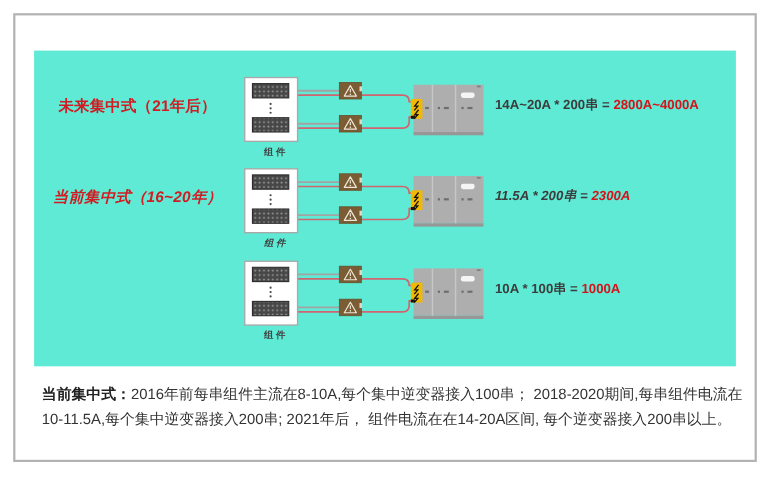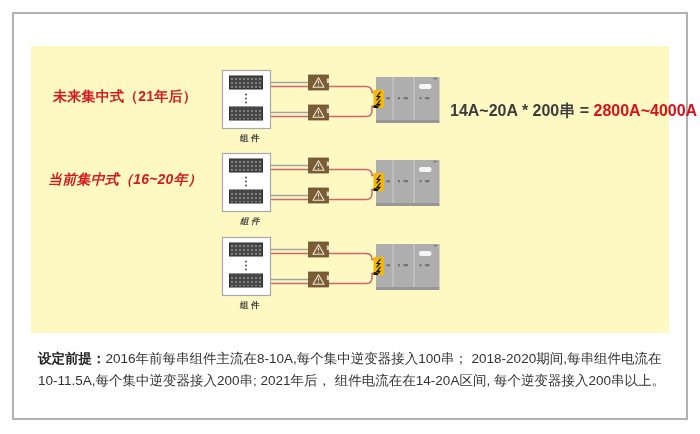--- a/index.html
+++ b/index.html
@@ -7,35 +7,35 @@
   body {
     width:700px; height:434px; position:relative; overflow:hidden;
     font-family:"Liberation Sans","DejaVu Sans",sans-serif;
   }
   .frame {
     position:absolute; left:12px; top:12px; width:672px; height:404px;
     border:2px solid #b2b2b2; background:#ffffff;
   }
   .panel {
     position:absolute; left:17px; top:32px; width:638px; height:287px;
-    background:#fef9c3;
+    background:#5eead4;
   }
   .row { position:relative; height:80px; width:100%; }
   .row.r1 { margin-top:19px; }
   .row.r2 { margin-top:3px;font-style:italic; }
   .row.r3 { margin-top:4px; }
   .era-label {
     position:absolute; left:0; top:23px; width:188px; text-align:center;
     font-size:14px; font-weight:bold; color:#d01c22; letter-spacing:0.2px;
     white-space:nowrap;
   }
   .diagram { position:absolute; left:179px; top:0; }
   .calc {
-    position:absolute; left:419px; top:36px; white-space:nowrap;
-    font-size:16px; font-weight:bold; color:#3c3c3c;
+    position:absolute; left:419px; top:22px; white-space:nowrap;
+    font-size:12px; font-weight:bold; color:#3c3c3c;
   }
   .calc .result { color:#d6121a; }
   .footnote {
     position:absolute; left:24px; top:334px; width:640px;
     font-size:13.5px; line-height:21.5px; color:#333333;
   }
   .footnote .lead { font-weight:bold; color:#222222; }
   svg text.mod-label {
     font-family:"Liberation Sans","DejaVu Sans",sans-serif;
     font-size:8.5px; font-weight:600; fill:#3f3f3f; letter-spacing:2.5px;
@@ -163,20 +163,21 @@
           <rect x="209.5" y="32.2" width="2" height="2" fill="#6e6e6e"></rect>
           <rect x="215" y="32.2" width="4.5" height="2" fill="#6e6e6e"></rect>
           <g>
             <rect x="163.5" y="25" width="10.5" height="18" fill="#f3b800"></rect>
             <path d="M170.5 27 L167 31.5 L169.8 31.5 L166.6 35.4" fill="none" stroke="#151515" stroke-width="1.2"></path>
             <path d="M170.5 34.8 L167 39.3 L169.8 39.3 L166.6 43" fill="none" stroke="#151515" stroke-width="1.2"></path>
             <rect x="163.5" y="40.2" width="3.8" height="2.8" fill="#151515"></rect>
           </g>
         </g>
       </svg>
+      <div class="calc"><span>11.5A * 200串 = </span><span class="result">2300A</span></div>
     </div>
 
     <div class="row r3">
       <svg class="diagram" width="230" height="80" viewBox="0 0 230 80">
         <defs>
           <pattern id="g2" width="4" height="4" patternUnits="userSpaceOnUse">
             <rect width="4" height="4" fill="#474747"></rect>
               <circle cx="2" cy="2" r="0.9" fill="#9b9b9b"></circle>
           </pattern>
         </defs>
@@ -224,18 +225,19 @@
           <rect x="209.5" y="32.2" width="2" height="2" fill="#6e6e6e"></rect>
           <rect x="215" y="32.2" width="4.5" height="2" fill="#6e6e6e"></rect>
           <g>
             <rect x="163.5" y="25" width="10.5" height="18" fill="#f3b800"></rect>
             <path d="M170.5 27 L167 31.5 L169.8 31.5 L166.6 35.4" fill="none" stroke="#151515" stroke-width="1.2"></path>
             <path d="M170.5 34.8 L167 39.3 L169.8 39.3 L166.6 43" fill="none" stroke="#151515" stroke-width="1.2"></path>
             <rect x="163.5" y="40.2" width="3.8" height="2.8" fill="#151515"></rect>
           </g>
         </g>
       </svg>
+      <div class="calc"><span>10A * 100串 = </span><span class="result">1000A</span></div>
     </div>
 
   </div>
 
-  <div class="footnote"><span class="lead">设定前提：</span><span>2016年前每串组件主流在8-10A,每个集中逆变器接入100串； 2018-2020期间,每串组件电流在10-11.5A,每个集中逆变器接入200串; 2021年后， 组件电流在在14-20A区间, 每个逆变器接入200串以上。</span></div>
+  <div class="footnote"><span class="lead">当前集中式：</span><span>2016年前每串组件主流在8-10A,每个集中逆变器接入100串； 2018-2020期间,每串组件电流在10-11.5A,每个集中逆变器接入200串; 2021年后， 组件电流在在14-20A区间, 每个逆变器接入200串以上。</span></div>
 </div>
 
 </body></html>

